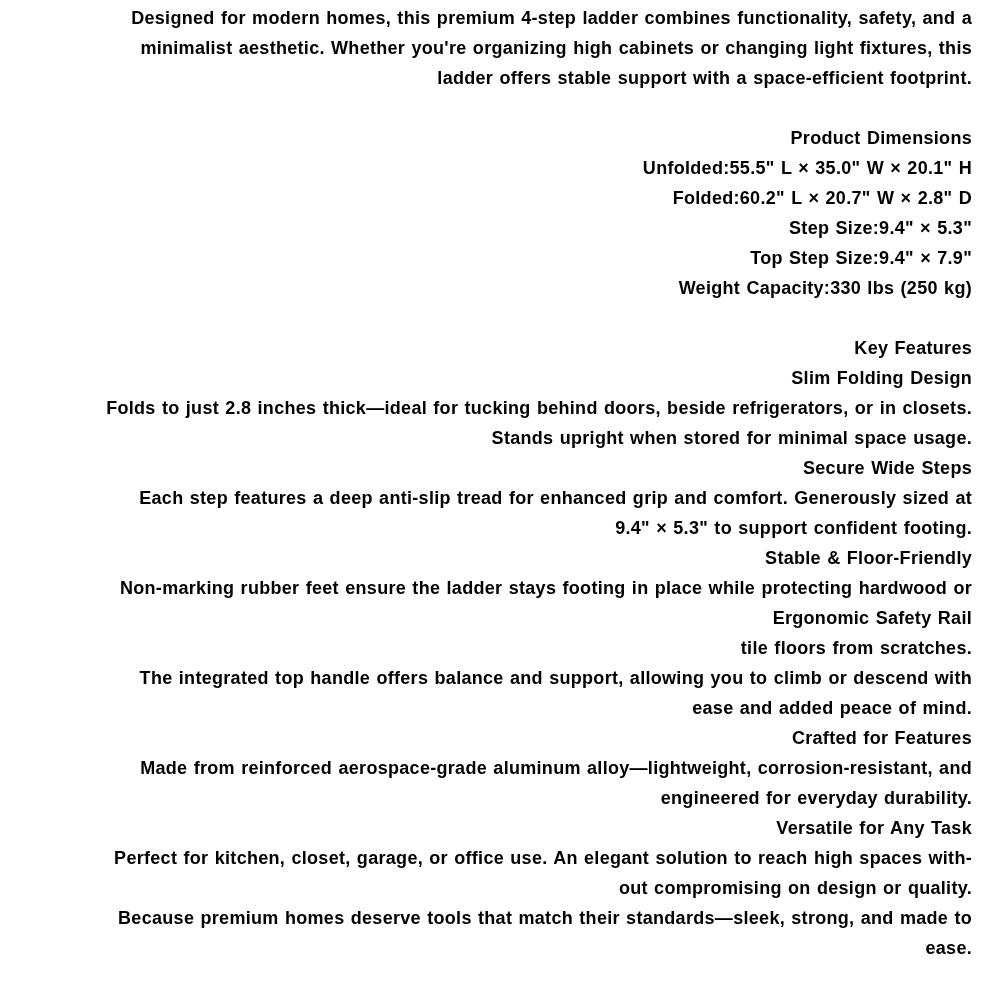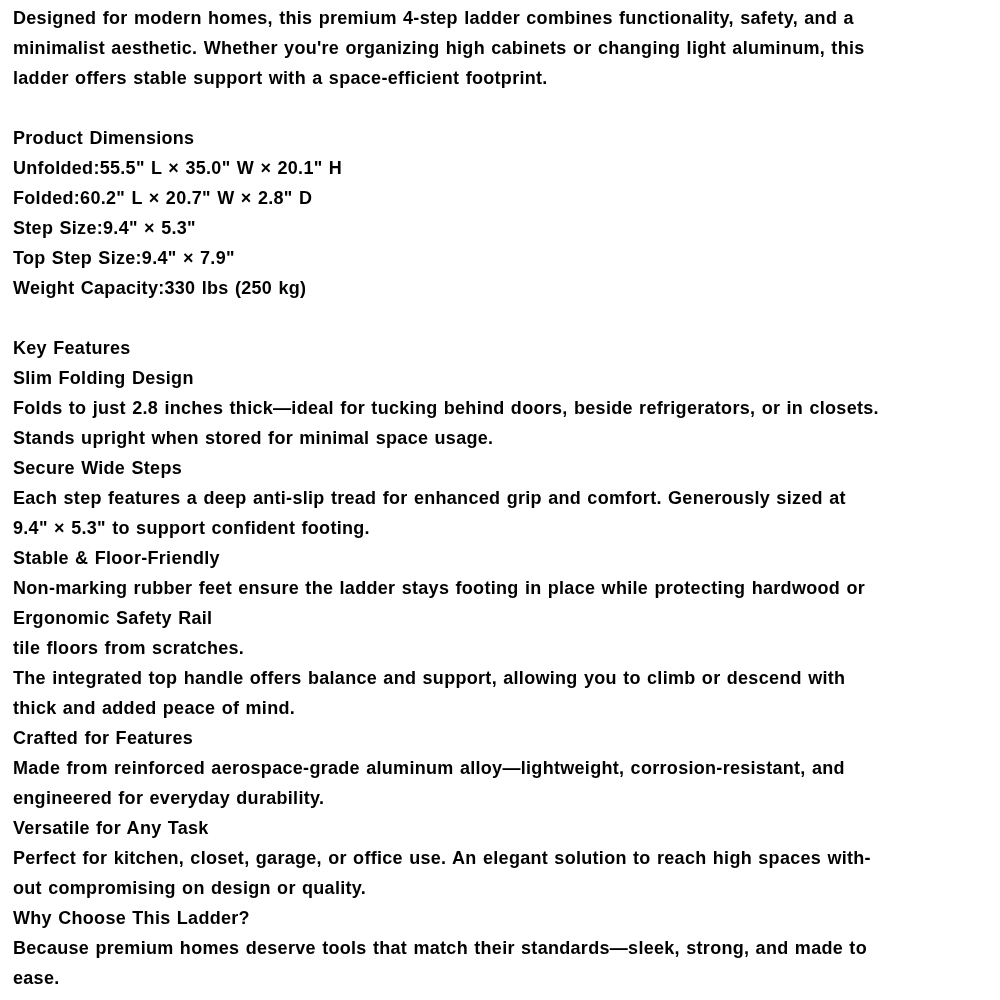--- a/index.html
+++ b/index.html
@@ -26,31 +26,32 @@
     color: #000000;
   }
   .section {
     margin: 0 0 30px 0;
   }
   .section:last-child {
     margin-bottom: 6px;
   }
   .line {
     white-space: nowrap;
+    text-align: right;
   }
 </style>
 </head>
 <body style="background: rgb(255, 255, 255);">
 
 <main class="doc" style="color: rgb(0, 0, 0);">
 
   <section class="section">
     <div id="intro-lines">
         <div class="line">Designed for modern homes, this premium 4-step ladder combines functionality, safety, and a</div>
-        <div class="line">minimalist aesthetic. Whether you're organizing high cabinets or changing light aluminum, this</div>
+        <div class="line">minimalist aesthetic. Whether you're organizing high cabinets or changing light fixtures, this</div>
         <div class="line">ladder offers stable support with a space-efficient footprint.</div>
       </div>
   </section>
 
   <section class="section">
     <div class="line">Product Dimensions</div>
     <div id="dimension-specs">
         <div class="line">Unfolded:55.5" L × 35.0" W × 20.1" H</div>
         <div class="line">Folded:60.2" L × 20.7" W × 2.8" D</div>
         <div class="line">Step Size:9.4" × 5.3"</div>
@@ -66,26 +67,25 @@
         <div class="line">Folds to just 2.8 inches thick—ideal for tucking behind doors, beside refrigerators, or in closets.</div>
         <div class="line">Stands upright when stored for minimal space usage.</div>
         <div class="line">Secure Wide Steps</div>
         <div class="line">Each step features a deep anti-slip tread for enhanced grip and comfort. Generously sized at</div>
         <div class="line">9.4" × 5.3" to support confident footing.</div>
         <div class="line">Stable &amp; Floor-Friendly</div>
         <div class="line">Non-marking rubber feet ensure the ladder stays footing in place while protecting hardwood or</div>
         <div class="line">Ergonomic Safety Rail</div>
         <div class="line">tile floors from scratches.</div>
         <div class="line">The integrated top handle offers balance and support, allowing you to climb or descend with</div>
-        <div class="line">thick and added peace of mind.</div>
+        <div class="line">ease and added peace of mind.</div>
         <div class="line">Crafted for Features</div>
         <div class="line">Made from reinforced aerospace-grade aluminum alloy—lightweight, corrosion-resistant, and</div>
         <div class="line">engineered for everyday durability.</div>
         <div class="line">Versatile for Any Task</div>
         <div class="line">Perfect for kitchen, closet, garage, or office use. An elegant solution to reach high spaces with-</div>
         <div class="line">out compromising on design or quality.</div>
-        <div class="line">Why Choose This Ladder?</div>
         <div class="line">Because premium homes deserve tools that match their standards—sleek, strong, and made to</div>
         <div class="line">ease.</div>
       </div>
   </section>
 
 </main>
 
 </body></html>

